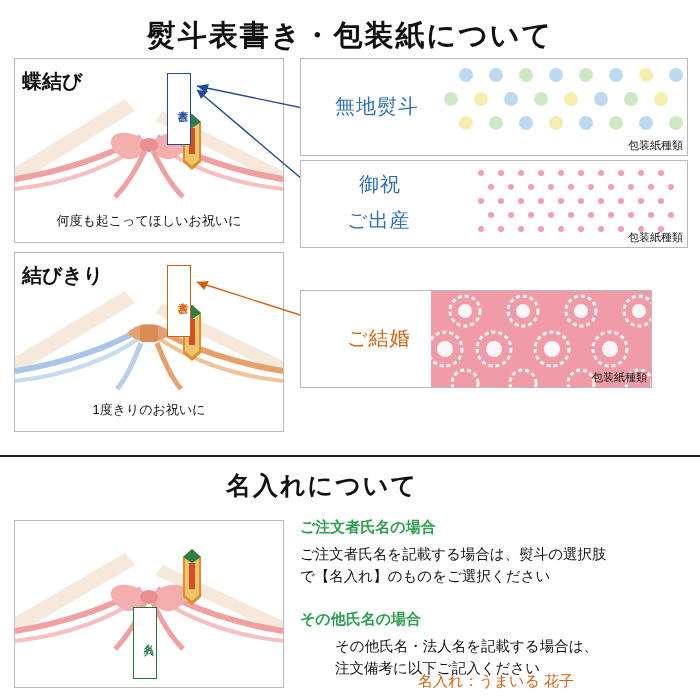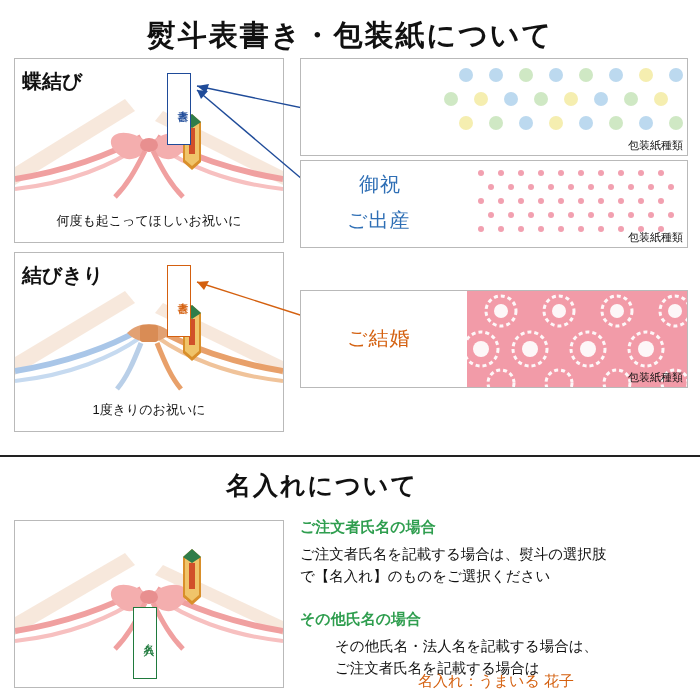--- a/index.html
+++ b/index.html
@@ -241,20 +241,21 @@
         <circle cx="165" cy="64" r="7" fill="#f5eeb0"></circle>
           <circle cx="195" cy="64" r="7" fill="#cfe8c4"></circle>
         <circle cx="225" cy="64" r="7" fill="#bcd9ef"></circle>
           <circle cx="255" cy="64" r="7" fill="#f5eeb0"></circle>
         <circle cx="285" cy="64" r="7" fill="#bcd9ef"></circle>
           <circle cx="315" cy="64" r="7" fill="#cfe8c4"></circle>
         <circle cx="345" cy="64" r="7" fill="#bcd9ef"></circle>
           <circle cx="375" cy="64" r="7" fill="#cfe8c4"></circle>
       </g>
     </svg>
+    <div class="rbox-text blue-text" style="left:34px; top:34px;">無地熨斗</div>
     <div class="pattern-caption">包装紙種類</div>
   </div>
 
   <div class="rbox" style="left:300px; top:160px; width:388px; height:88px;">
     <svg width="386" height="86" viewBox="0 0 386 86" style="position:absolute; right:0; top:0;">
       <g fill="#f2a0b0">
         <g>
           <circle cx="180" cy="12" r="3"></circle>
             <circle cx="200" cy="12" r="3"></circle>
             <circle cx="220" cy="12" r="3"></circle>
@@ -306,21 +307,21 @@
             <circle cx="340" cy="68" r="3"></circle>
           <circle cx="360" cy="68" r="3"></circle>
         </g>
       </g>
     </svg>
     <div class="rbox-text blue-text" style="left:58px; top:10px;">御祝</div>
     <div class="rbox-text blue-text" style="left:46px; top:46px;">ご出産</div>
     <div class="pattern-caption">包装紙種類</div>
   </div>
 
-  <div class="rbox" style="left:300px; top:290px; width:388px; height:98px;">
+  <div class="rbox" style="left:300px; top:290px; width:352px; height:98px;">
     <svg width="386" height="96" viewBox="0 0 386 96" style="position:absolute; right:0; top:0;">
       <rect x="166" y="0" width="220" height="96" fill="#f29ba8"></rect>
       <g fill="#ffffff" opacity="0.92">
         <g>
           <circle cx="200" cy="20" r="15" fill="none" stroke="#fff" stroke-width="3" stroke-dasharray="4 3"></circle>
           <circle cx="200" cy="20" r="7" fill="#fff"></circle>
           <circle cx="258" cy="20" r="15" fill="none" stroke="#fff" stroke-width="3" stroke-dasharray="4 3"></circle>
           <circle cx="258" cy="20" r="7" fill="#fff"></circle>
           <circle cx="316" cy="20" r="15" fill="none" stroke="#fff" stroke-width="3" stroke-dasharray="4 3"></circle>
           <circle cx="316" cy="20" r="7" fill="#fff"></circle>
@@ -382,18 +383,18 @@
     <div class="body-text" style="margin-top:6px;">
       <div>ご注文者氏名を記載する場合は、熨斗の選択肢</div>
       <div>で【名入れ】のものをご選択ください</div>
     </div>
   </div>
 
   <div class="abs" style="left:300px; top:610px; width:392px;">
     <div class="green-head">その他氏名の場合</div>
     <div class="body-text" style="margin-top:6px;margin-left:35px;">
       <div>その他氏名・法人名を記載する場合は、</div>
-      <div>ご注文者氏名を記載する場合は</div>
+      <div>注文備考に以下ご記入ください</div>
     </div>
   </div>
 
   <div class="sign-line abs" style="left:300px; top:672px; width:392px;">名入れ：うまいる 花子</div>
 </div>
 
 </body></html>

